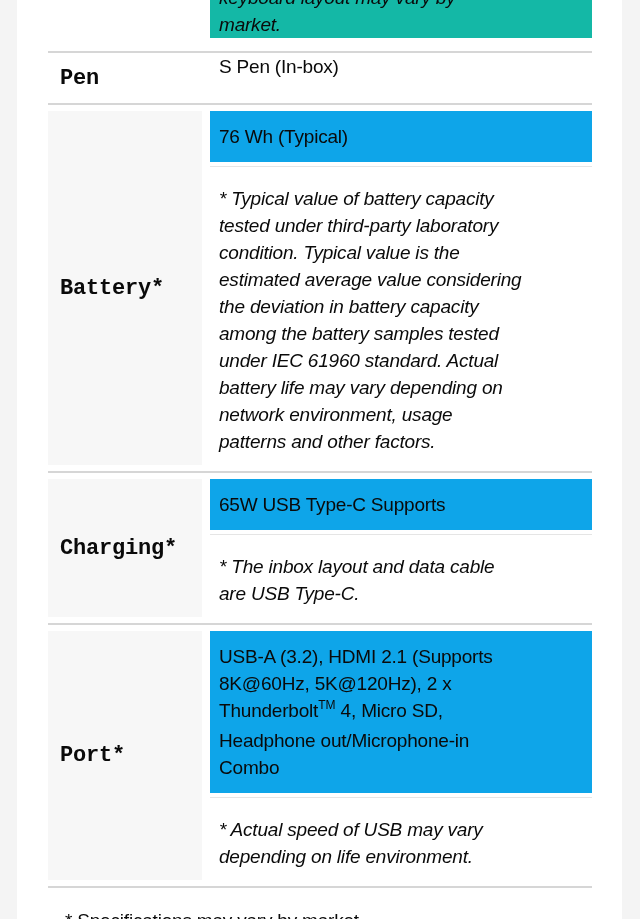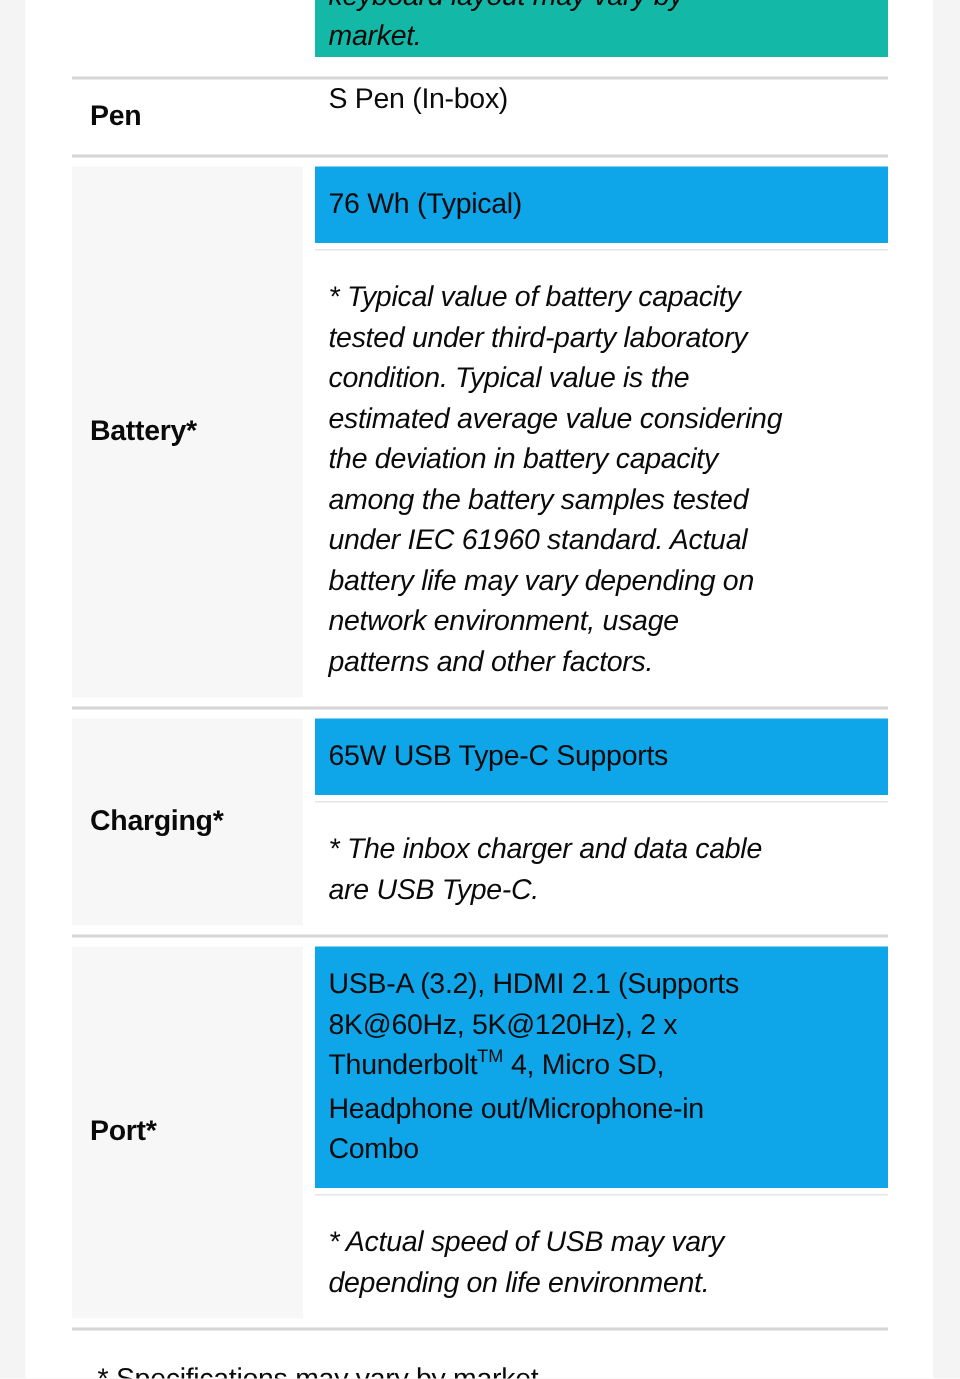--- a/index.html
+++ b/index.html
@@ -22,21 +22,21 @@
     grid-template-columns:162px 1fr;
     border-top:2px solid #d6d6d6;
   }
   .section.first { border-top:none; }
   .section.last { border-bottom:2px solid #d6d6d6; }
 
   .label-box {
     margin:6px 8px 6px 0;
     display:flex; align-items:center;
     padding-left:12px;
-    font-size:19px; font-weight:bold;
+    font-size:22px; font-weight:bold;font-family:Liberation Mono, monospace;
   }
   .label-box.shaded { background:#f7f7f7; }
 
   .value-stack { display:flex; flex-direction:column; }
   .vcell + .vcell { border-top:1px solid #e5e5e5; }
   .vbox {
     margin:6px 0 4px;
     padding:12px 9px;
     font-size:19px; line-height:27px;
     background:transparent;
@@ -116,21 +116,21 @@
         </div>
       </div>
 
       <div class="section">
         <div class="label-box shaded">Charging*</div>
         <div class="value-stack">
           <div class="vcell">
             <div class="vbox shaded plain-value">65W USB Type-C Supports</div>
           </div>
           <div class="vcell">
-            <div class="vbox note">* The inbox charger and data cable
+            <div class="vbox note">* The inbox layout and data cable
 are USB Type-C.</div>
           </div>
         </div>
       </div>
 
       <div class="section last">
         <div class="label-box shaded">Port*</div>
         <div class="value-stack">
           <div class="vcell">
             <div class="vbox shaded plain-value"><span>USB-A (3.2), HDMI 2.1 (Supports

